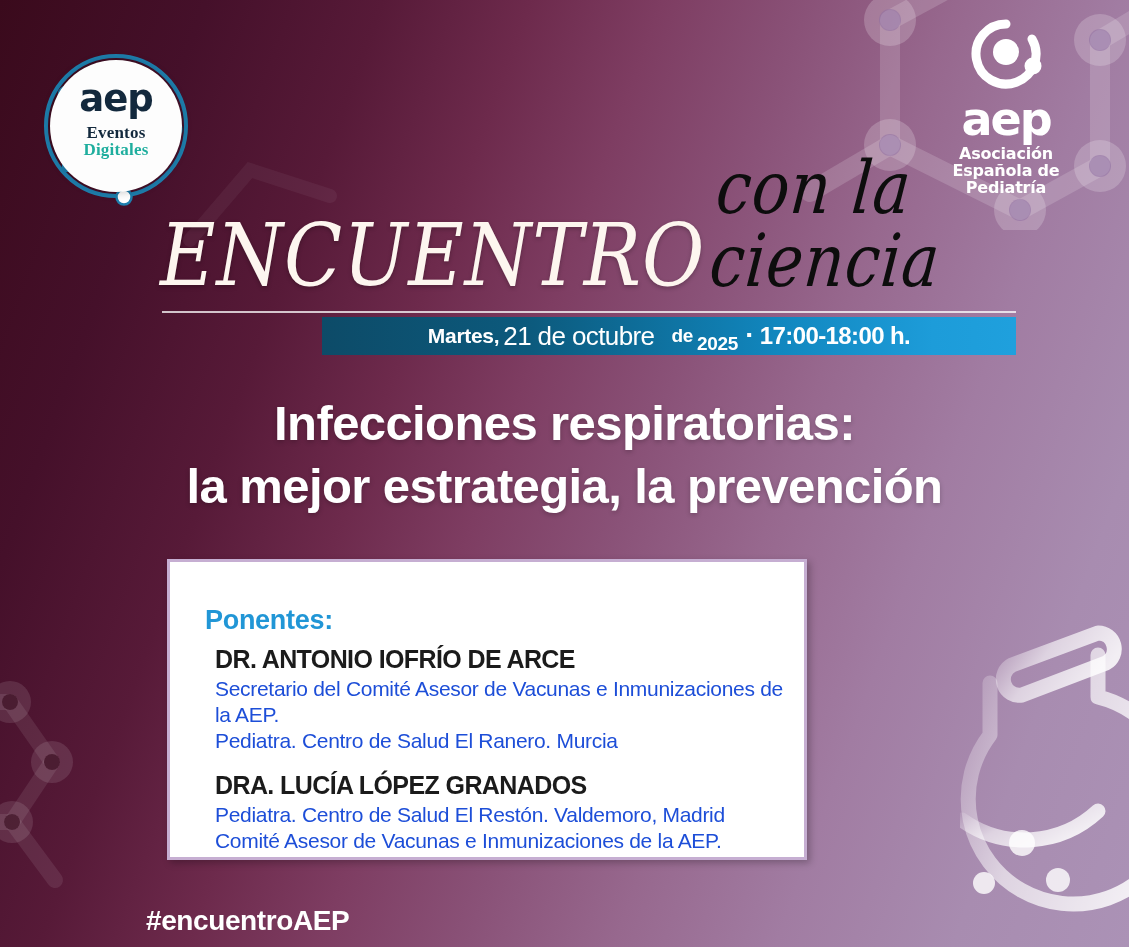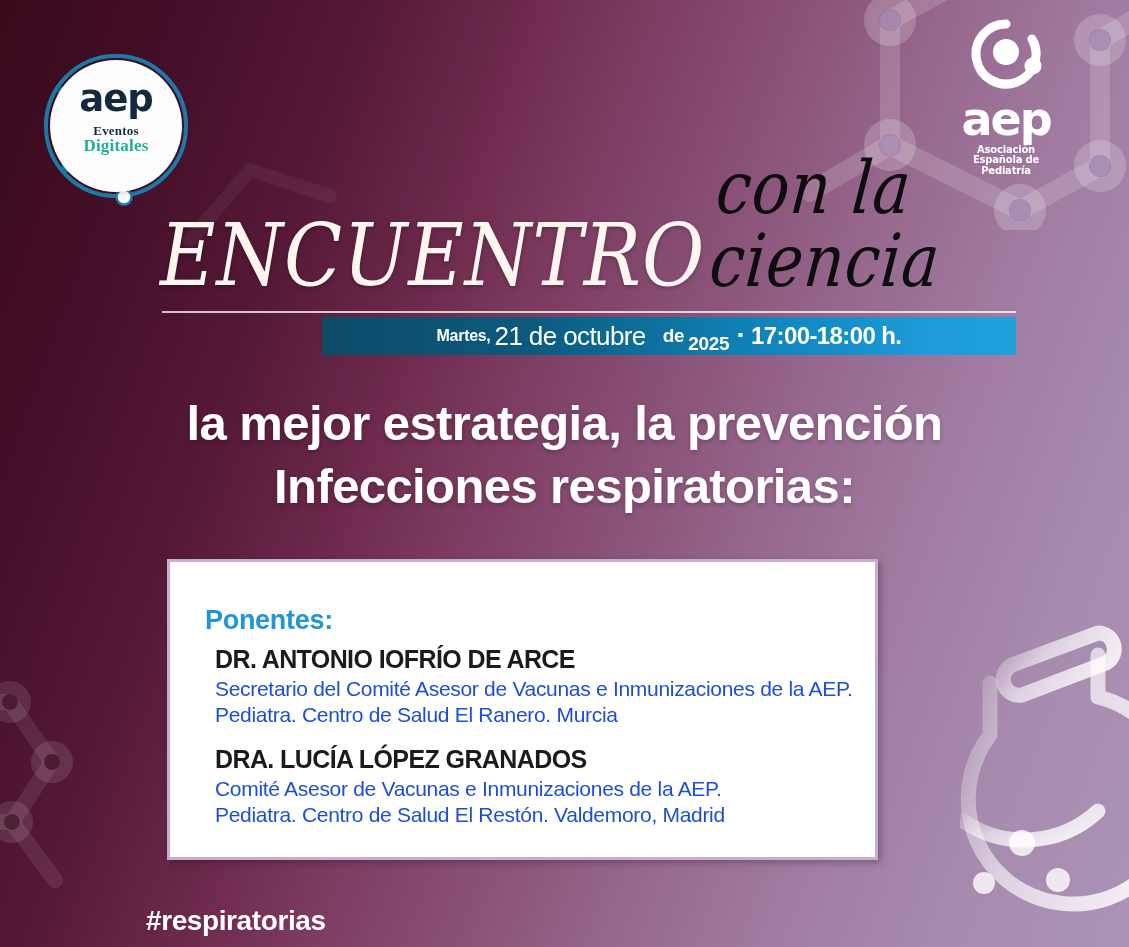--- a/index.html
+++ b/index.html
@@ -63,21 +63,21 @@
     font-family: "DejaVu Sans", sans-serif;
     font-size: 37px;
     font-weight: 700;
     letter-spacing: -1px;
     color: #13293d;
     display: block;
   }
   .badge-ev {
     display: block;
     margin-top: 7px;
-    font-size: 13px;
+    font-size: 17px;
     font-weight: 700;
     font-family: "Liberation Serif", serif;
     color: #13293d;
     letter-spacing: .2px;
   }
   .badge-dg {
     display: block;
     font-size: 17px;
     font-weight: 700;
     font-family: "Liberation Serif", serif;
@@ -97,21 +97,21 @@
     font-family: "DejaVu Sans", sans-serif;
     font-size: 46px;
     font-weight: 700;
     letter-spacing: -2px;
     color: #ffffff;
     line-height: .95;
     margin-top: 2px;
   }
   .corp-sub {
     font-family: "DejaVu Sans", sans-serif;
-    font-size: 10px;
+    font-size: 16px;
     font-weight: 700;
     color: #ffffff;
     line-height: 1.08;
     margin-top: 3px;
     letter-spacing: -.2px;
   }
 
   
   .encuentro-row {
     position: absolute;
@@ -163,21 +163,21 @@
     top: 317px;
     width: 694px;
     height: 38px;
     background: linear-gradient(90deg, #0d4b68 0%, #0c5a7d 30%, #1187bf 66%, #1d9cd9 88%, #1fa0dd 100%);
     display: flex;
     align-items: center;
     justify-content: center;
     color: #ffffff;
     white-space: nowrap;
   }
-  .d-reg  { font-size: 16px; font-weight: 700; letter-spacing: -.3px; }
+  .d-reg  { font-size: 21px; font-weight: 700; letter-spacing: -.3px; }
   .d-bold { font-size: 26px; font-weight: 400; letter-spacing: -.6px; margin: 0 4px; }
   .d-sm   { font-size: 19px; font-weight: 700; letter-spacing: -.3px; margin-left: 13px; text-align: center;}
   .d-yr   { font-size: 19px; font-weight: 700; letter-spacing: -.3px; margin-left: 4px; margin-top: 16px;}
   .d-sep  { font-size: 16px; margin: 0 8px 3px 8px; line-height: 1; }
   .d-time { font-size: 24px; font-weight: 700; letter-spacing: -.6px; }
 
   
   .main-title {
     position: absolute;
     left: 0;
@@ -190,21 +190,21 @@
     line-height: 1.28;
     letter-spacing: -.6px;
     text-shadow: 0 2px 5px rgba(0,0,0,.22);
   }
 
   
   .panel {
     position: absolute;
     left: 167px;
     top: 559px;
-    width: 711px;
+    width: 640px;
     height: 301px;
     background: #ffffff;
     border: 3px solid #c6aed2;
     box-sizing: border-box;
     box-shadow: 3px 3px 7px rgba(0,0,0,.25);
   }
   .panel-inner { padding: 43px 0 0 35px; }
   .ponentes {
     color: #2196d6;
     font-size: 27px;
@@ -364,37 +364,37 @@
   <div class="date-bar">
     <span class="d-reg">Martes,</span>
     <span class="d-bold">21 de octubre</span>
     <span class="d-sm">de</span>
     <span class="d-yr">2025</span>
     <span class="d-sep">▪</span>
     <span class="d-time">17:00-18:00 h.</span>
   </div>
 
   <div class="main-title">
+    <div>Infecciones respiratorias:</div>
     <div>la mejor estrategia, la prevención</div>
-    <div>Infecciones respiratorias:</div>
   </div>
 
   <div class="panel">
     <div class="panel-inner">
       <div class="ponentes">Ponentes:</div>
 
       <div class="spk">
         <div class="spk-name">DR. ANTONIO IOFRÍO DE ARCE</div>
         <div class="spk-line">Secretario del Comité Asesor de Vacunas e Inmunizaciones de la AEP.</div>
         <div class="spk-line">Pediatra. Centro de Salud El Ranero. Murcia</div>
       </div>
 
       <div class="spk">
         <div class="spk-name">DRA. LUCÍA LÓPEZ GRANADOS</div>
+        <div class="spk-line">Pediatra. Centro de Salud El Restón. Valdemoro, Madrid</div>
         <div class="spk-line">Comité Asesor de Vacunas e Inmunizaciones de la AEP.</div>
-        <div class="spk-line">Pediatra. Centro de Salud El Restón. Valdemoro, Madrid</div>
       </div>
     </div>
   </div>
 
-  <div class="hashtag">#respiratorias</div>
+  <div class="hashtag">#encuentroAEP</div>
 
 </div>
 
 </body></html>

